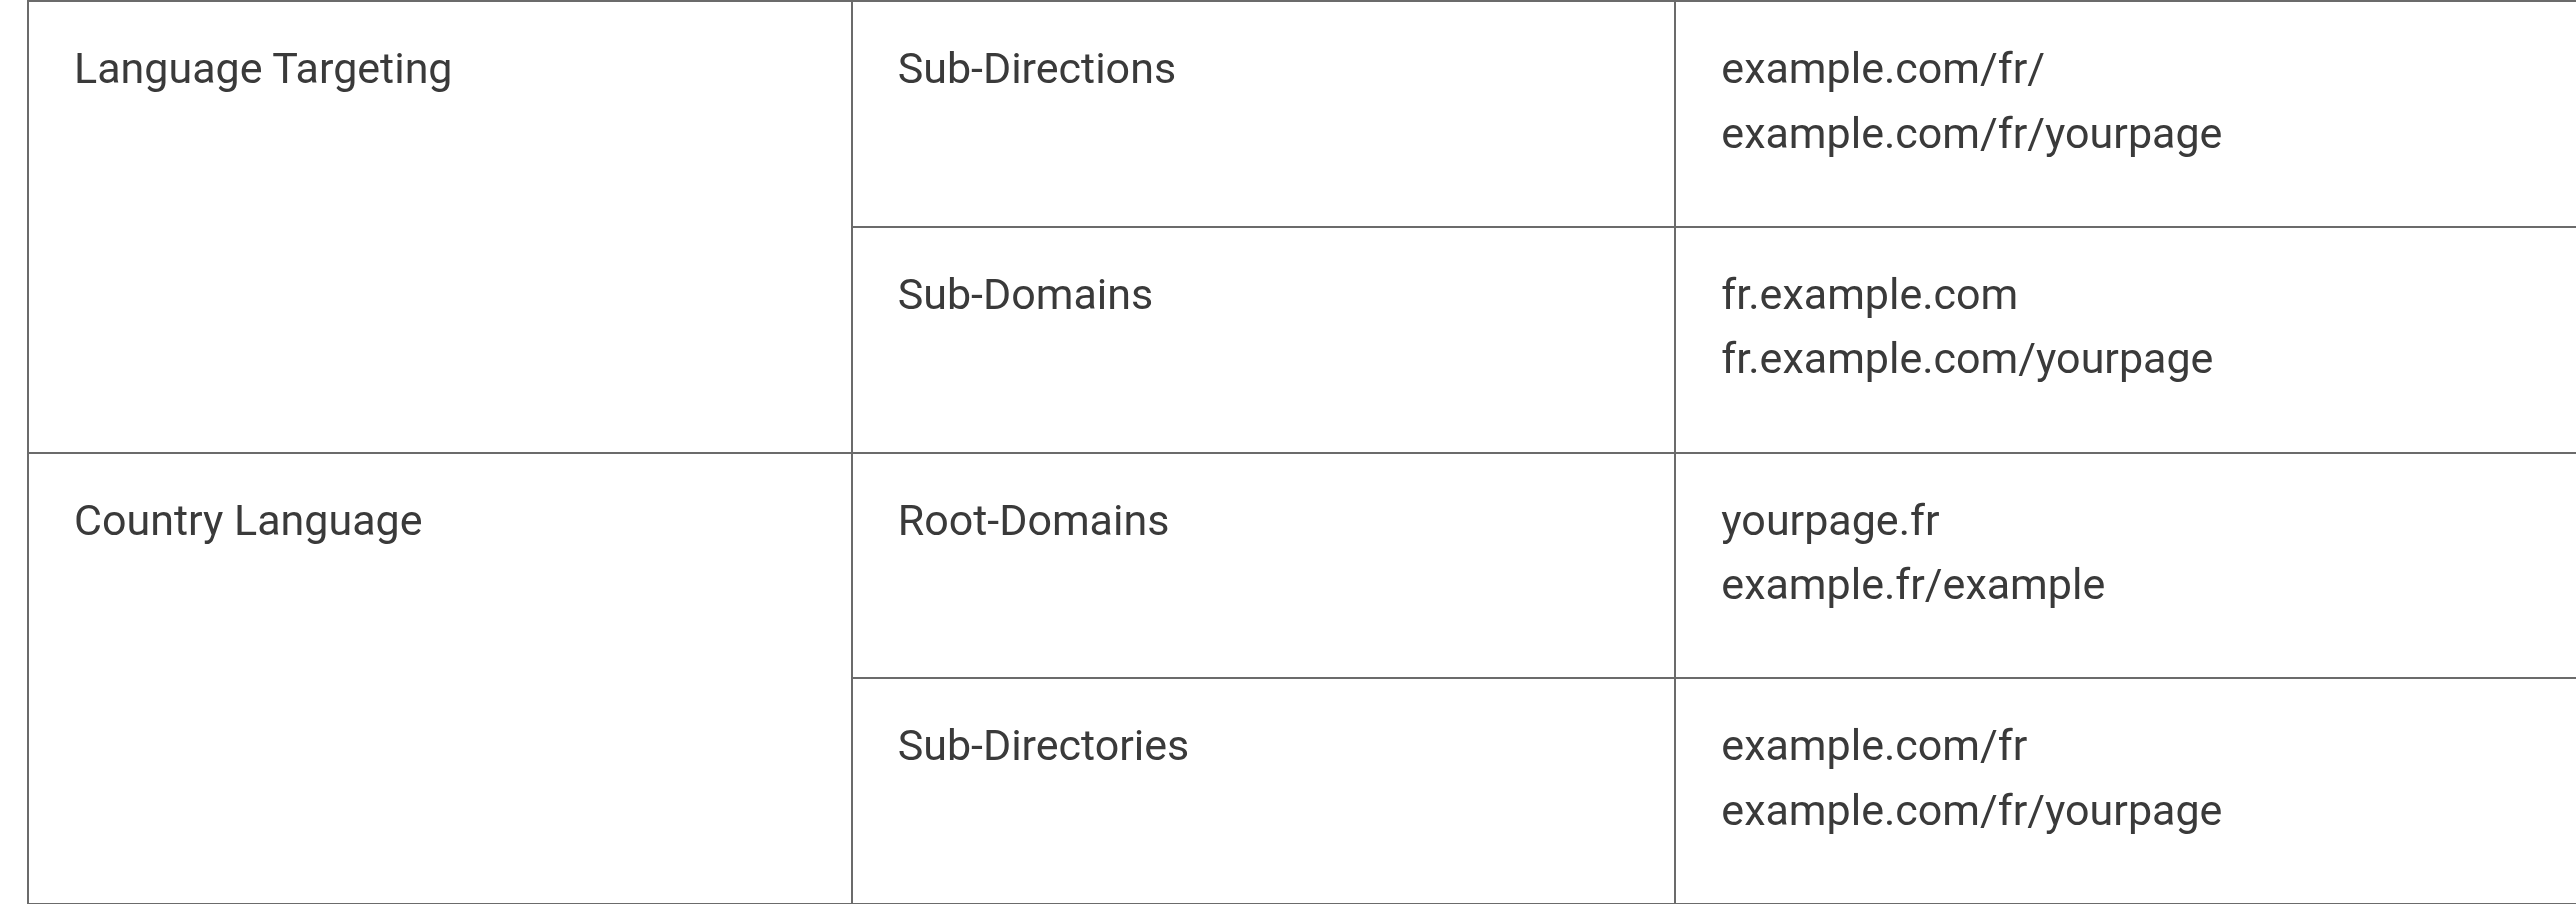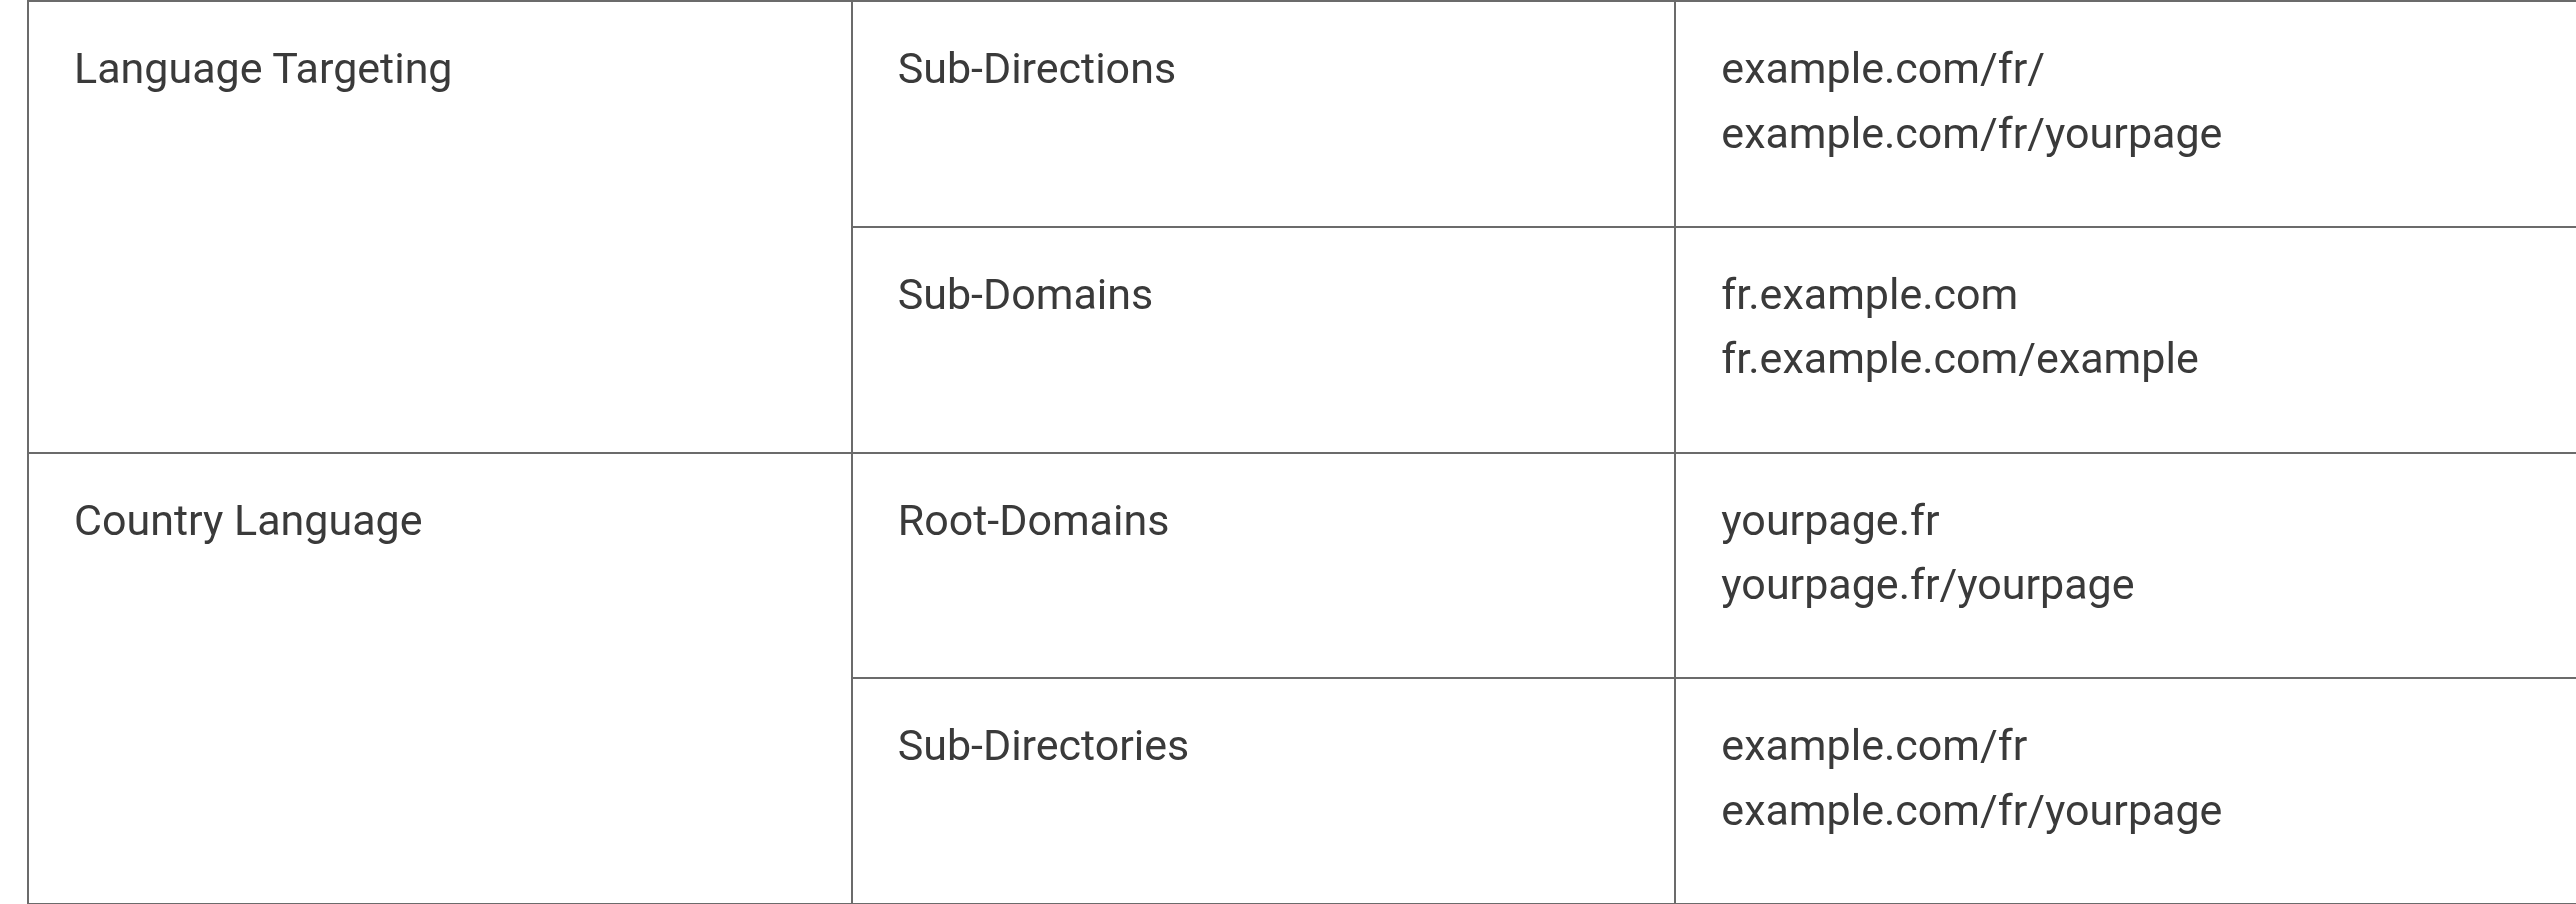--- a/index.html
+++ b/index.html
@@ -58,33 +58,33 @@
         <span class="example-line">example.com/fr/</span>
         <span class="example-line">example.com/fr/yourpage</span>
       </td>
     </tr>
     <tr>
       <td class="col2">
         <span>Sub-Domains</span>
       </td>
       <td class="col3">
         <span class="example-line">fr.example.com</span>
-        <span class="example-line">fr.example.com/example</span>
+        <span class="example-line">fr.example.com/yourpage</span>
       </td>
     </tr>
     <tr>
       <td class="col1" rowspan="2">
         <span>Country Language</span>
       </td>
       <td class="col2">
         <span>Root-Domains</span>
       </td>
       <td class="col3">
         <span class="example-line">yourpage.fr</span>
-        <span class="example-line">yourpage.fr/yourpage</span>
+        <span class="example-line">example.fr/example</span>
       </td>
     </tr>
     <tr>
       <td class="col2">
         <span>Sub-Directories</span>
       </td>
       <td class="col3">
         <span class="example-line">example.com/fr</span>
         <span class="example-line">example.com/fr/yourpage</span>
       </td>

